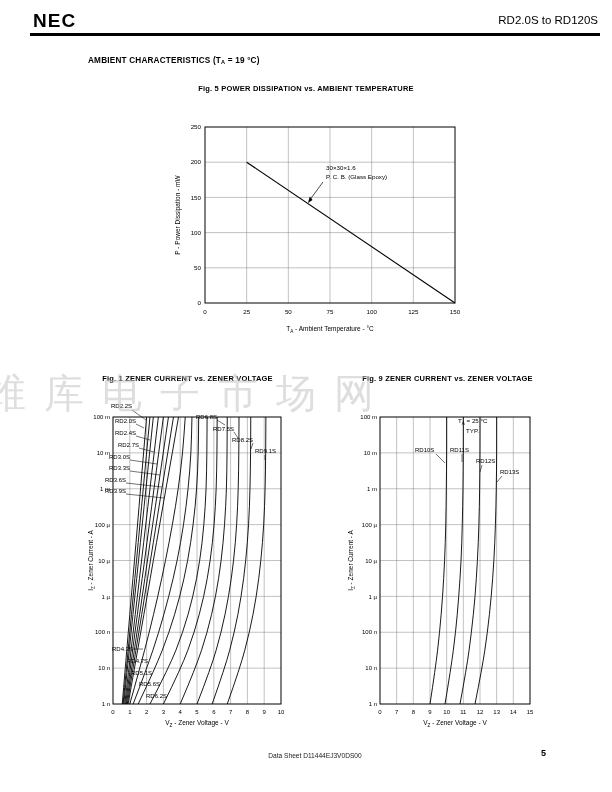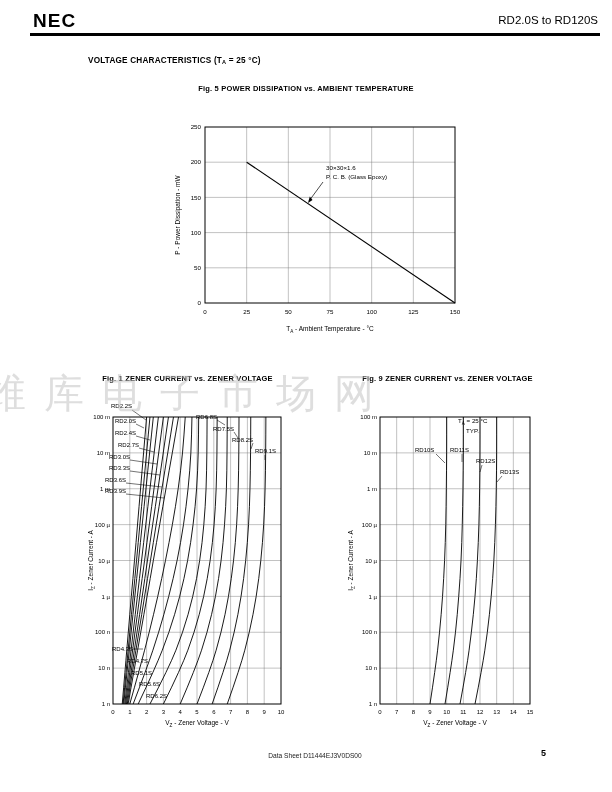--- a/index.html
+++ b/index.html
@@ -28,21 +28,21 @@
 </head>
 <body>
 
 <div class="page">
 
   <div class="abs nec-logo">NEC</div>
   <div class="abs doc-title">RD2.0S to RD120S</div>
   <div class="abs header-rule"></div>
 
   <div class="abs section-heading">
-    <span>VOLTAGE CHARACTERISTICS (T</span><span class="sub">A</span><span> = 25 °C)</span>
+    <span>AMBIENT CHARACTERISTICS (T</span><span class="sub">A</span><span> = 19 °C)</span>
   </div>
 
   <div class="abs fig-caption fig1-caption">Fig. 5  POWER DISSIPATION vs. AMBIENT TEMPERATURE</div>
   <svg id="fig1-svg" width="330" height="235">
       <g>
         <line x1="96.66666666666666" y1="9" x2="96.66666666666666" y2="185" stroke="#777" stroke-width="0.45"></line>
         <line x1="138.33333333333331" y1="9" x2="138.33333333333331" y2="185" stroke="#777" stroke-width="0.45"></line>
         <line x1="180" y1="9" x2="180" y2="185" stroke="#777" stroke-width="0.45"></line>
         <line x1="221.66666666666666" y1="9" x2="221.66666666666666" y2="185" stroke="#777" stroke-width="0.45"></line>
         <line x1="263.33333333333337" y1="9" x2="263.33333333333337" y2="185" stroke="#777" stroke-width="0.45"></line>

